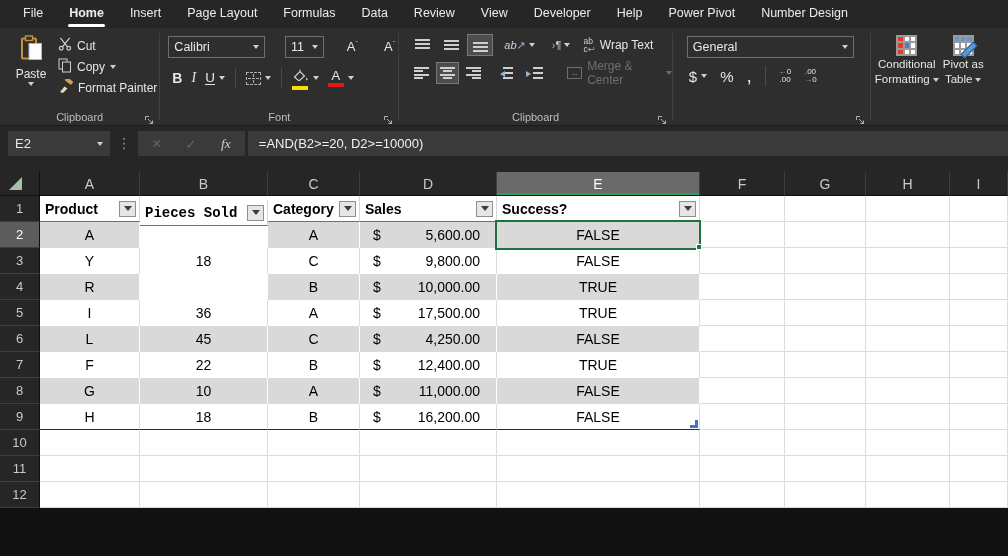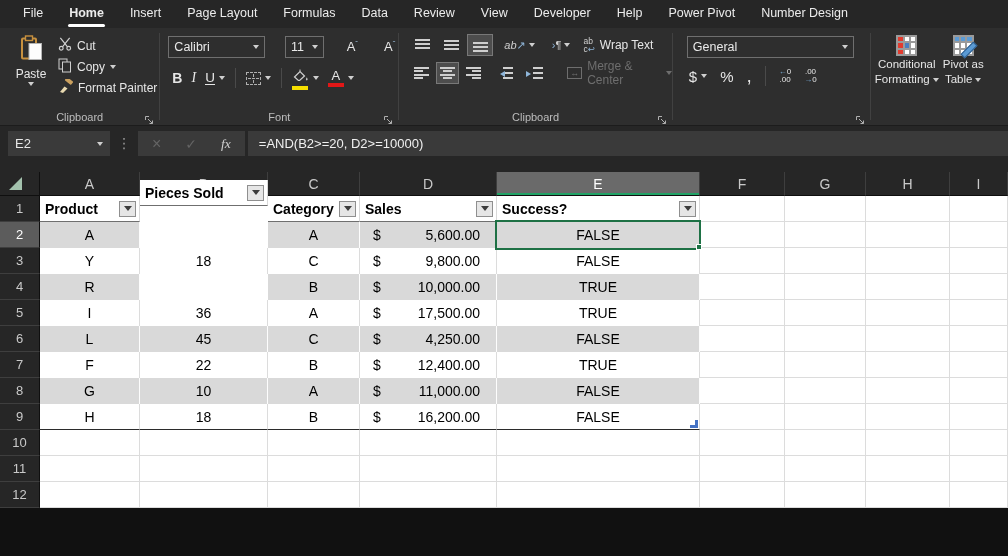--- a/index.html
+++ b/index.html
@@ -463,21 +463,21 @@
       <div class="growh" style="left: 0px; top: 284px; width: 40px; height: 26px;">11</div>
       <div class="growh" style="left: 0px; top: 310px; width: 40px; height: 26px;">12</div>
       <div class="growh" style="left: 0px; top: 336px; width: 40px; height: 26px;">1</div>
       <div class="growh" style="left: 0px; top: 362px; width: 40px; height: 26px;">14</div>
       <div class="gcell ghead" style="left: 40px; top: 24px; width: 100px; height: 26px;">
         <span>Product</span>
         <span class="fbtn">
           <span class="farrow"></span>
         </span>
       </div>
-      <div class="gcell ghead" style="left: 140px; top: 8px; width: 128px; height: 26px;">
+      <div class="gcell ghead" style="left: 140px; top: 28px; width: 128px; height: 26px; font-family: Liberation Mono, monospace;">
         <span>Pieces Sold</span>
         <span class="fbtn">
           <span class="farrow"></span>
         </span>
       </div>
       <div class="gcell ghead" style="left: 268px; top: 24px; width: 92px; height: 26px;">
         <span>Category</span>
         <span class="fbtn">
           <span class="farrow"></span>
         </span>

